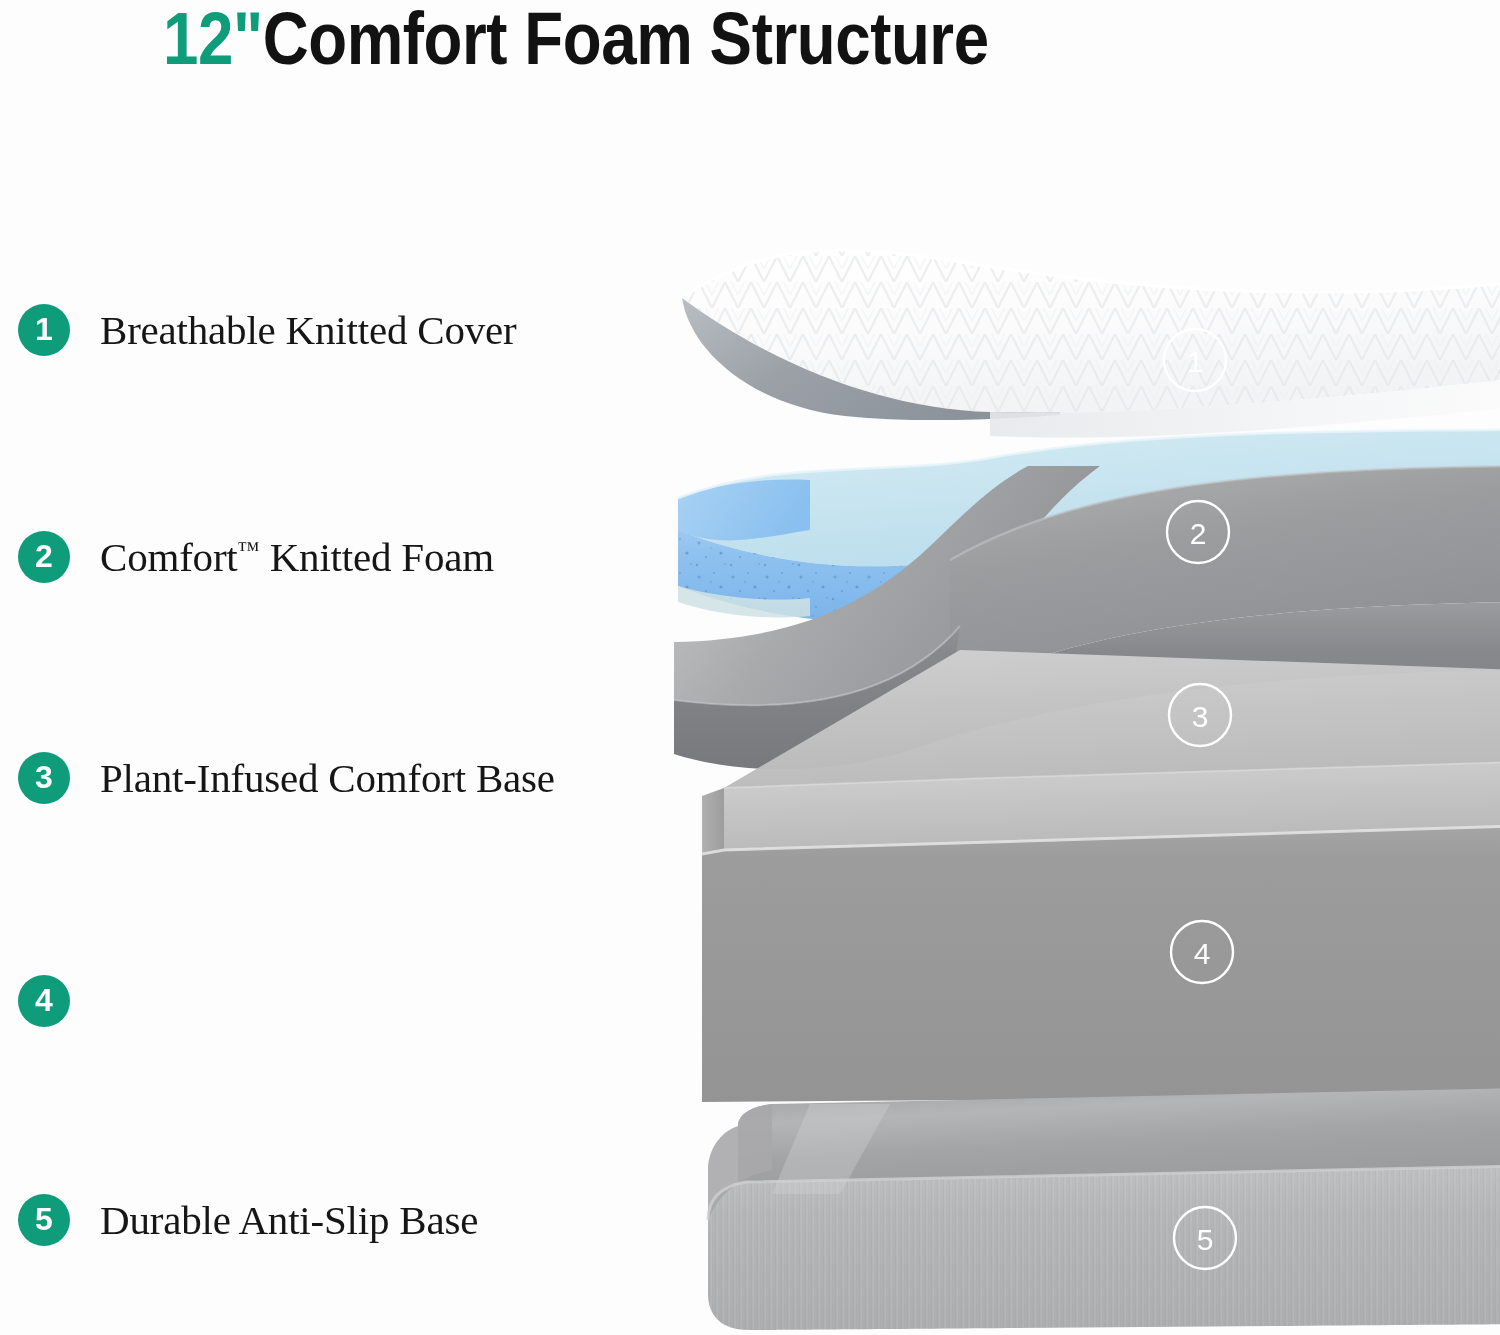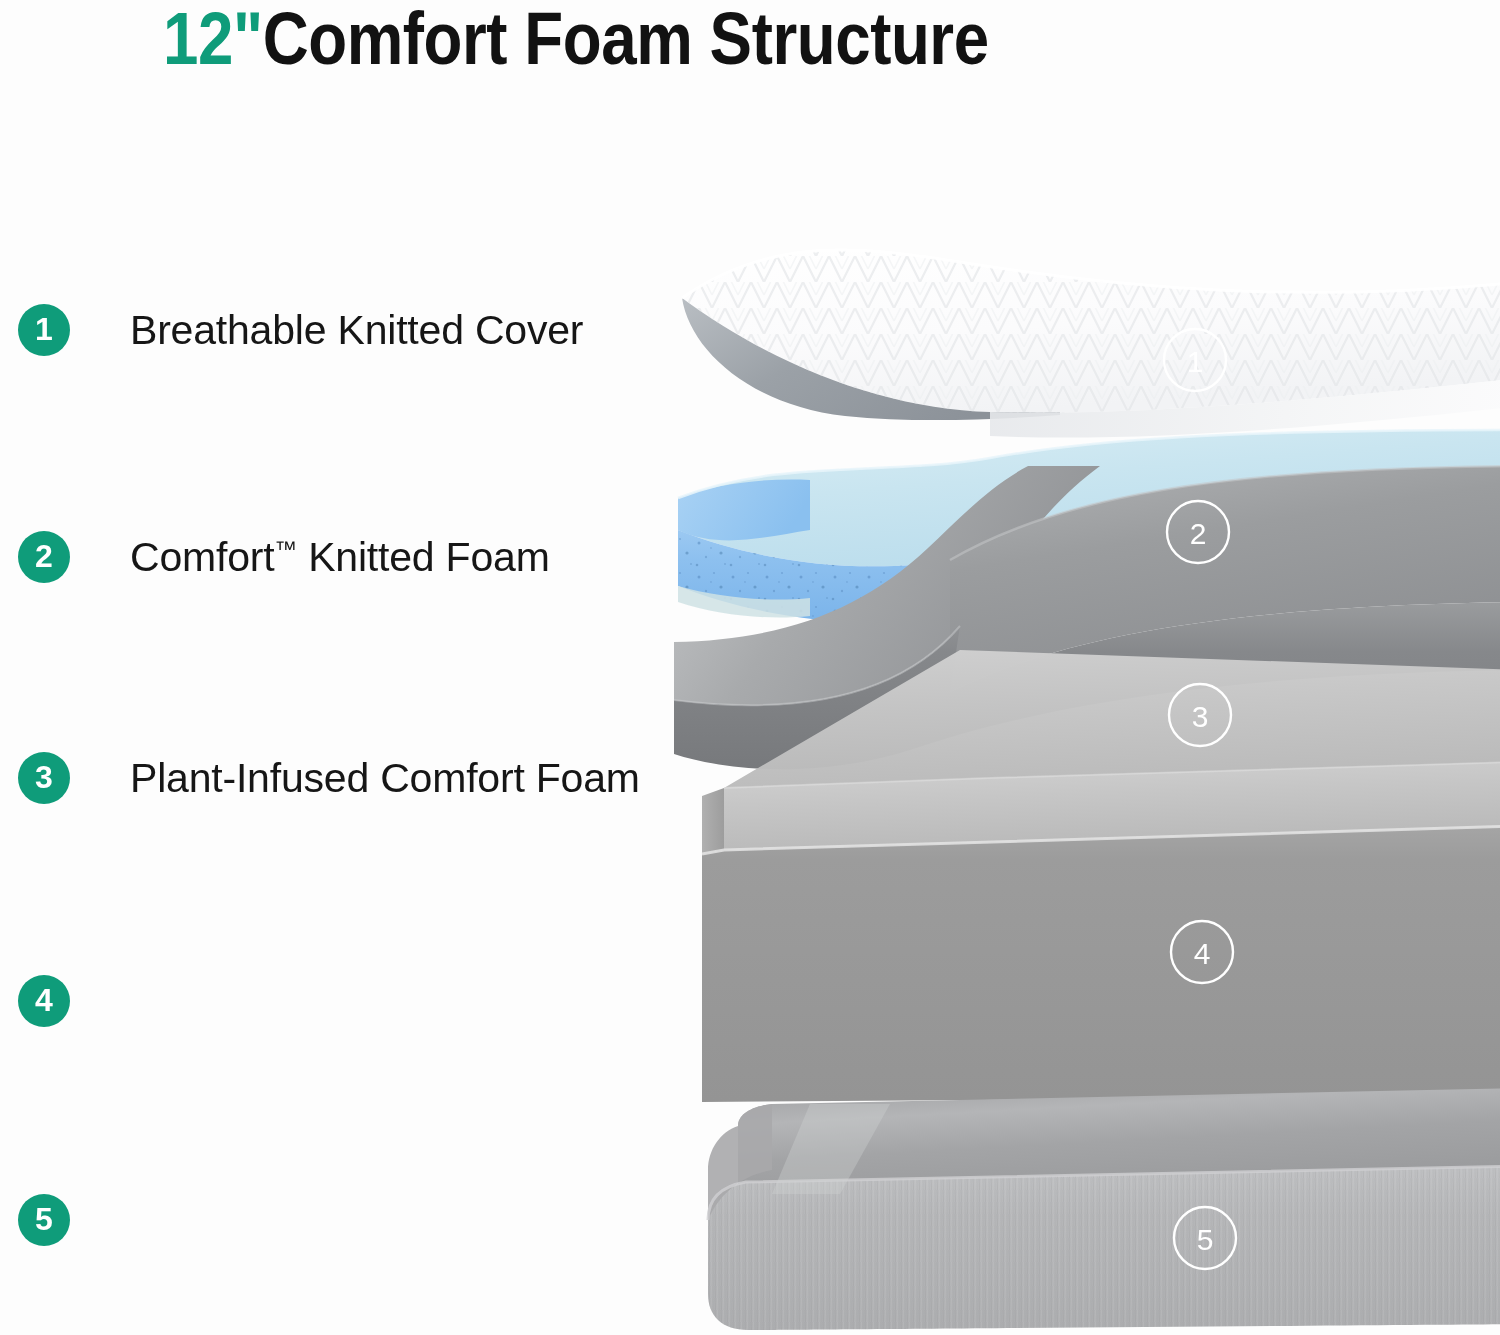--- a/index.html
+++ b/index.html
@@ -65,25 +65,26 @@
     font-weight: bold;
     display: flex;
     align-items: center;
     justify-content: center;
     flex: 0 0 auto;
     line-height: 1;
     padding-bottom: 2px;
     box-sizing: border-box;
   }
   .legend-label {
-    margin-left: 60px;
+    margin-left: 30px;
     font-size: 41px;
     color: #161616;
     white-space: nowrap;
     letter-spacing: -0.2px;
+    font-family: Liberation Serif, serif;
   }
   .legend-label .tm {
     font-size: 0.55em;
     vertical-align: 0.62em;
     letter-spacing: 0;
   }
 
   .row-1 { top: 302px; }
   .row-2 { top: 529px; }
   .row-3 { top: 750px; }
@@ -133,29 +134,30 @@
       <div class="legend-label">Breathable Knitted Cover</div>
     </div>
 
     <div class="legend-row row-2">
       <div class="badge">2</div>
       <div class="legend-label"><span>Comfort</span><span class="tm">™</span><span> Knitted Foam</span></div>
     </div>
 
     <div class="legend-row row-3">
       <div class="badge">3</div>
-      <div class="legend-label">Plant-Infused Comfort Foam</div>
+      <div class="legend-label">Plant-Infused Comfort Base</div>
     </div>
 
     <div class="legend-row row-4">
       <div class="badge">4</div>
     </div>
 
     <div class="legend-row row-5">
       <div class="badge">5</div>
+      <div class="legend-label">Durable Anti-Slip Base</div>
     </div>
 
   </div>
 
   <div class="illustration">
     <svg viewBox="0 0 860 1105" xmlns="http://www.w3.org/2000/svg">
       <defs>
 
         <linearGradient id="coverTop" x1="0" y1="0" x2="0.35" y2="1">
           <stop offset="0%" stop-color="#ffffff"></stop>

